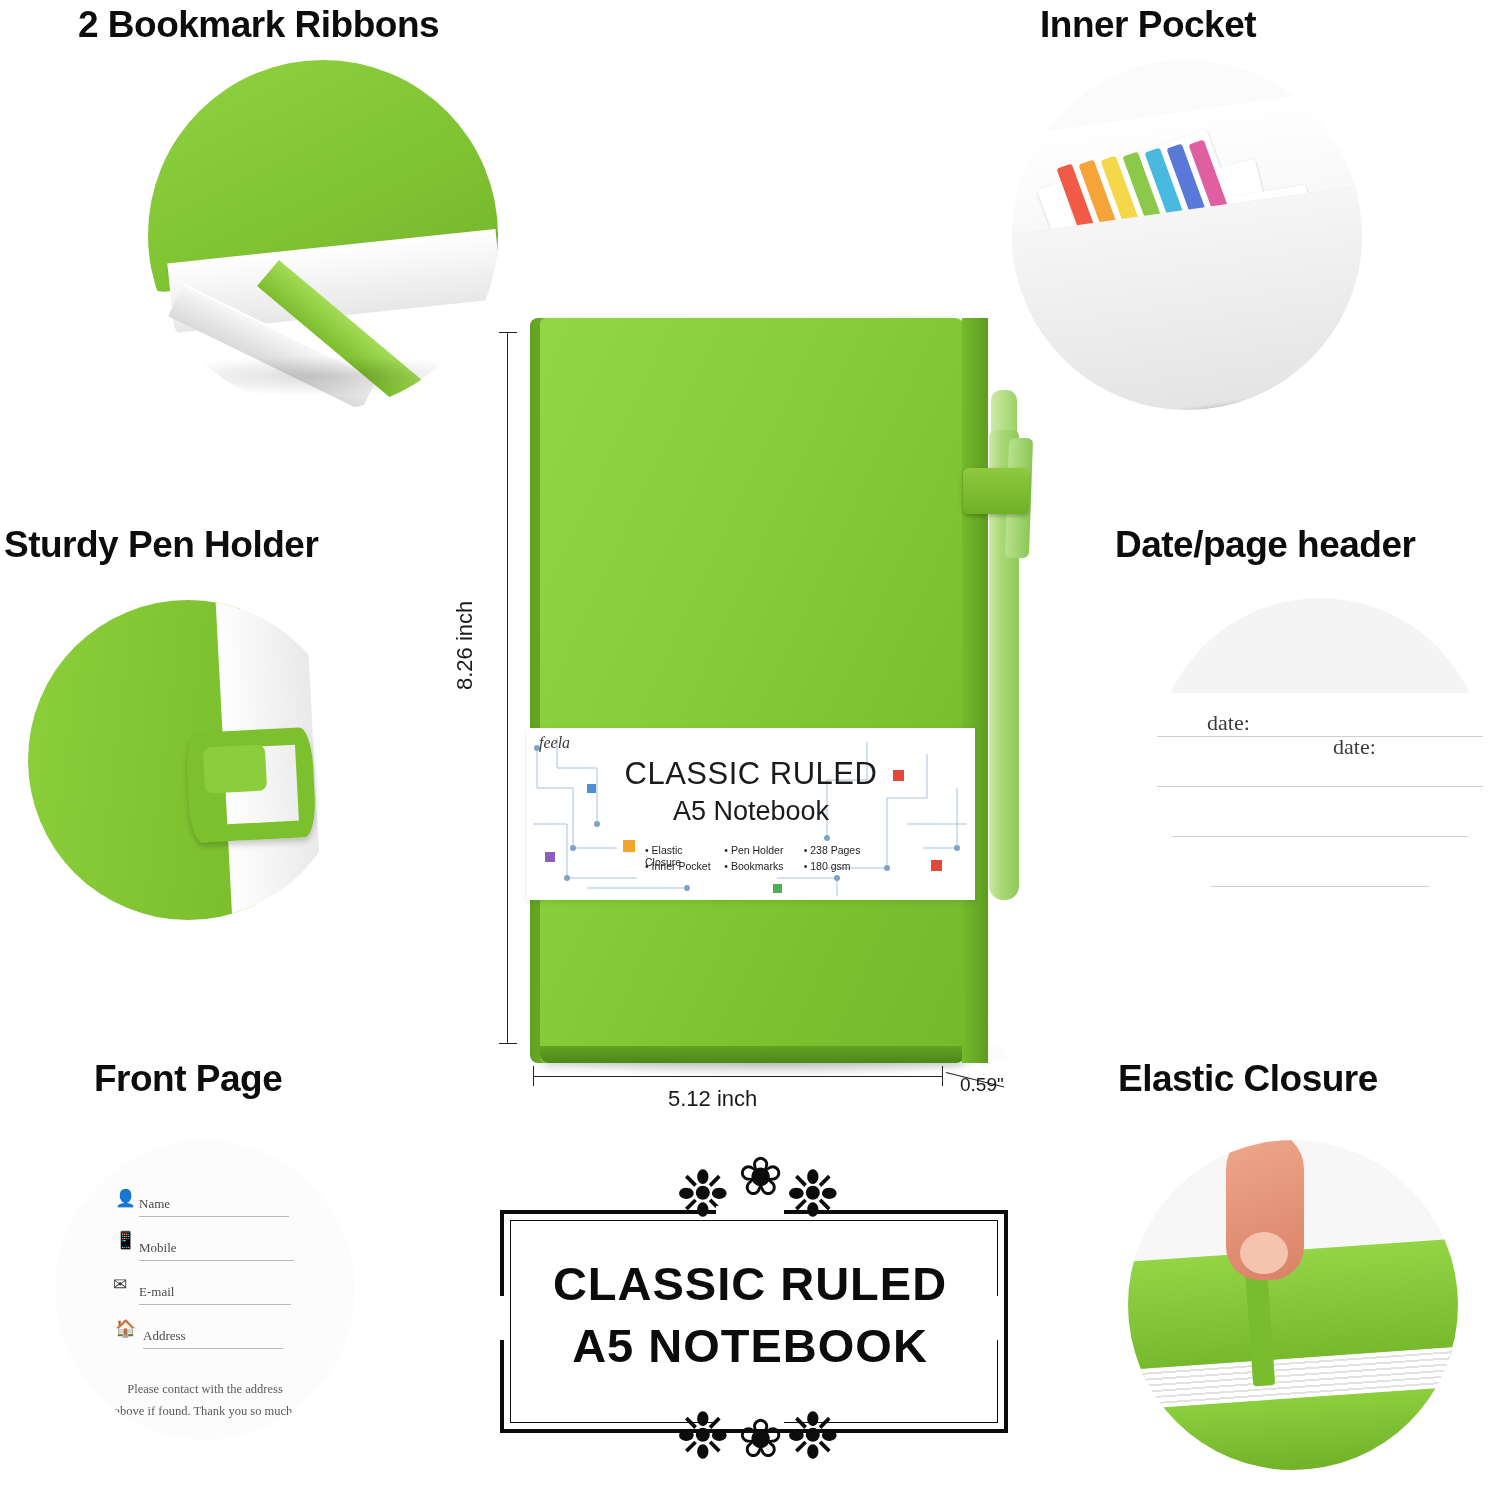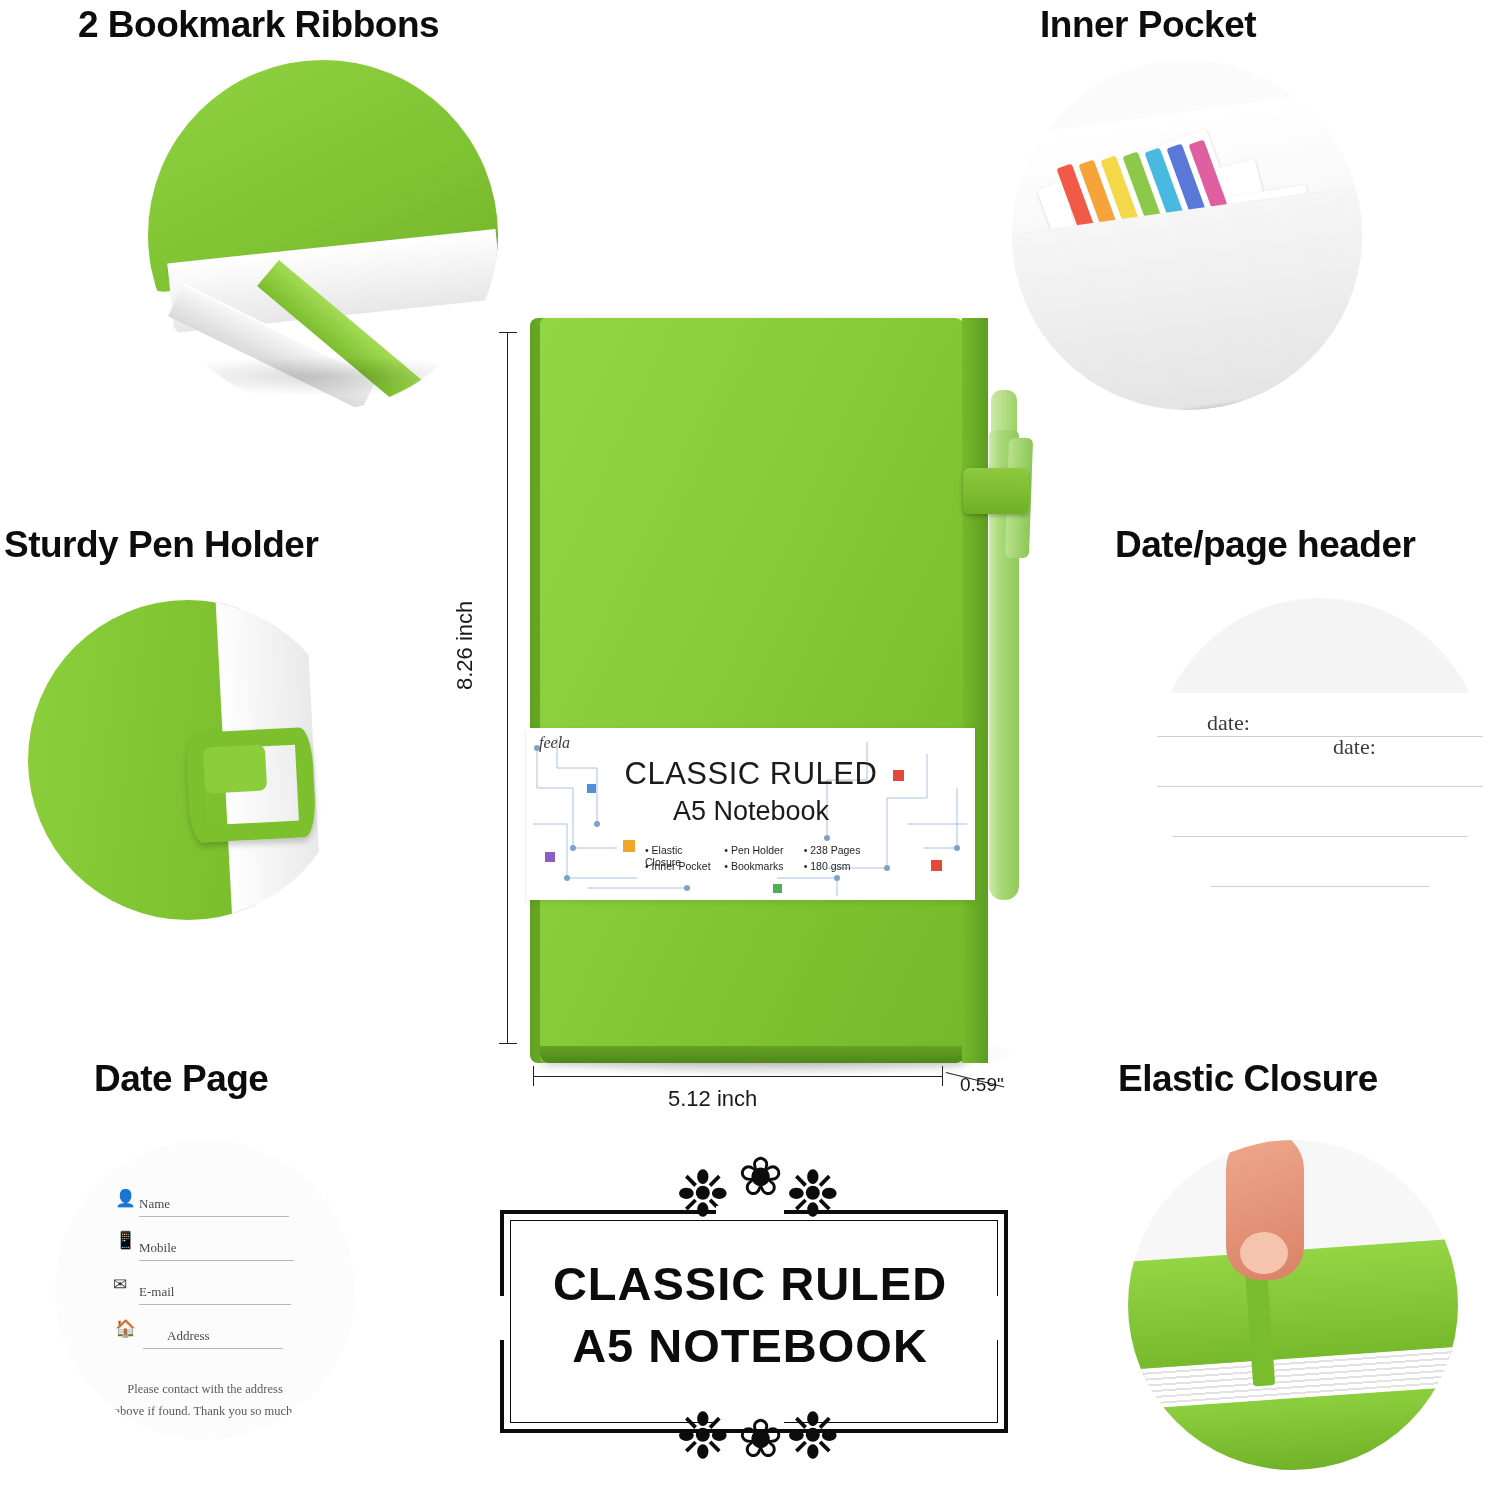--- a/index.html
+++ b/index.html
@@ -101,21 +101,21 @@
   #banner .line2{position:absolute;left:20px;top:150px;width:500px;text-align:center;font-size:47px;font-weight:bold;letter-spacing:1px;color:#0c0c0c;}
   .flourish{position:absolute;font-size:64px;color:#0c0c0c;line-height:1;font-family:"DejaVu Sans",sans-serif;}
 </style>
 </head>
 <body>
 
 <div class="feature-label" id="lbl-bookmarks" style="left:78px;top:4px;">2 Bookmark Ribbons</div>
 <div class="feature-label" id="lbl-pocket" style="left:1040px;top:4px;">Inner Pocket</div>
 <div class="feature-label" id="lbl-pen" style="left:4px;top:524px;">Sturdy Pen Holder</div>
 <div class="feature-label" id="lbl-date" style="left:1115px;top:524px;">Date/page header</div>
-<div class="feature-label" id="lbl-front" style="left:94px;top:1058px;">Date Page</div>
+<div class="feature-label" id="lbl-front" style="left:94px;top:1058px;">Front Page</div>
 <div class="feature-label" id="lbl-elastic" style="left:1118px;top:1058px;">Elastic Closure</div>
 
 <div class="circle" id="c-ribbons">
   <div class="cover"></div>
   <div class="edgeshadow"></div>
   <div class="pages"></div>
   <div class="ribbon-w"></div>
   <div class="ribbon-g"></div>
   <div class="baseshadow"></div>
 </div>
@@ -174,21 +174,21 @@
 
   <div class="glyph" style="left:60px;top:90px;">📱</div>
   <div class="fl" style="left:84px;top:100px;">Mobile</div>
   <div class="line" style="left:84px;top:120px;width:155px;"></div>
 
   <div class="glyph" style="left:58px;top:134px;">✉</div>
   <div class="fl" style="left:84px;top:144px;">E-mail</div>
   <div class="line" style="left:84px;top:164px;width:152px;"></div>
 
   <div class="glyph" style="left:60px;top:178px;">🏠</div>
-  <div class="fl" style="left:88px;top:188px;margin-left:24px;">Address</div>
+  <div class="fl" style="left:88px;top:188px;">Address</div>
   <div class="line" style="left:88px;top:208px;width:140px;"></div>
 
   <div class="note" style="top:242px;">Please contact with the address</div>
   <div class="note" style="top:264px;">above if found. Thank you so much.</div>
 </div>
 
 <div class="circle" id="c-elastic">
   <div class="cv"></div>
   <div class="pgs"></div>
   <div class="cv2"></div>

